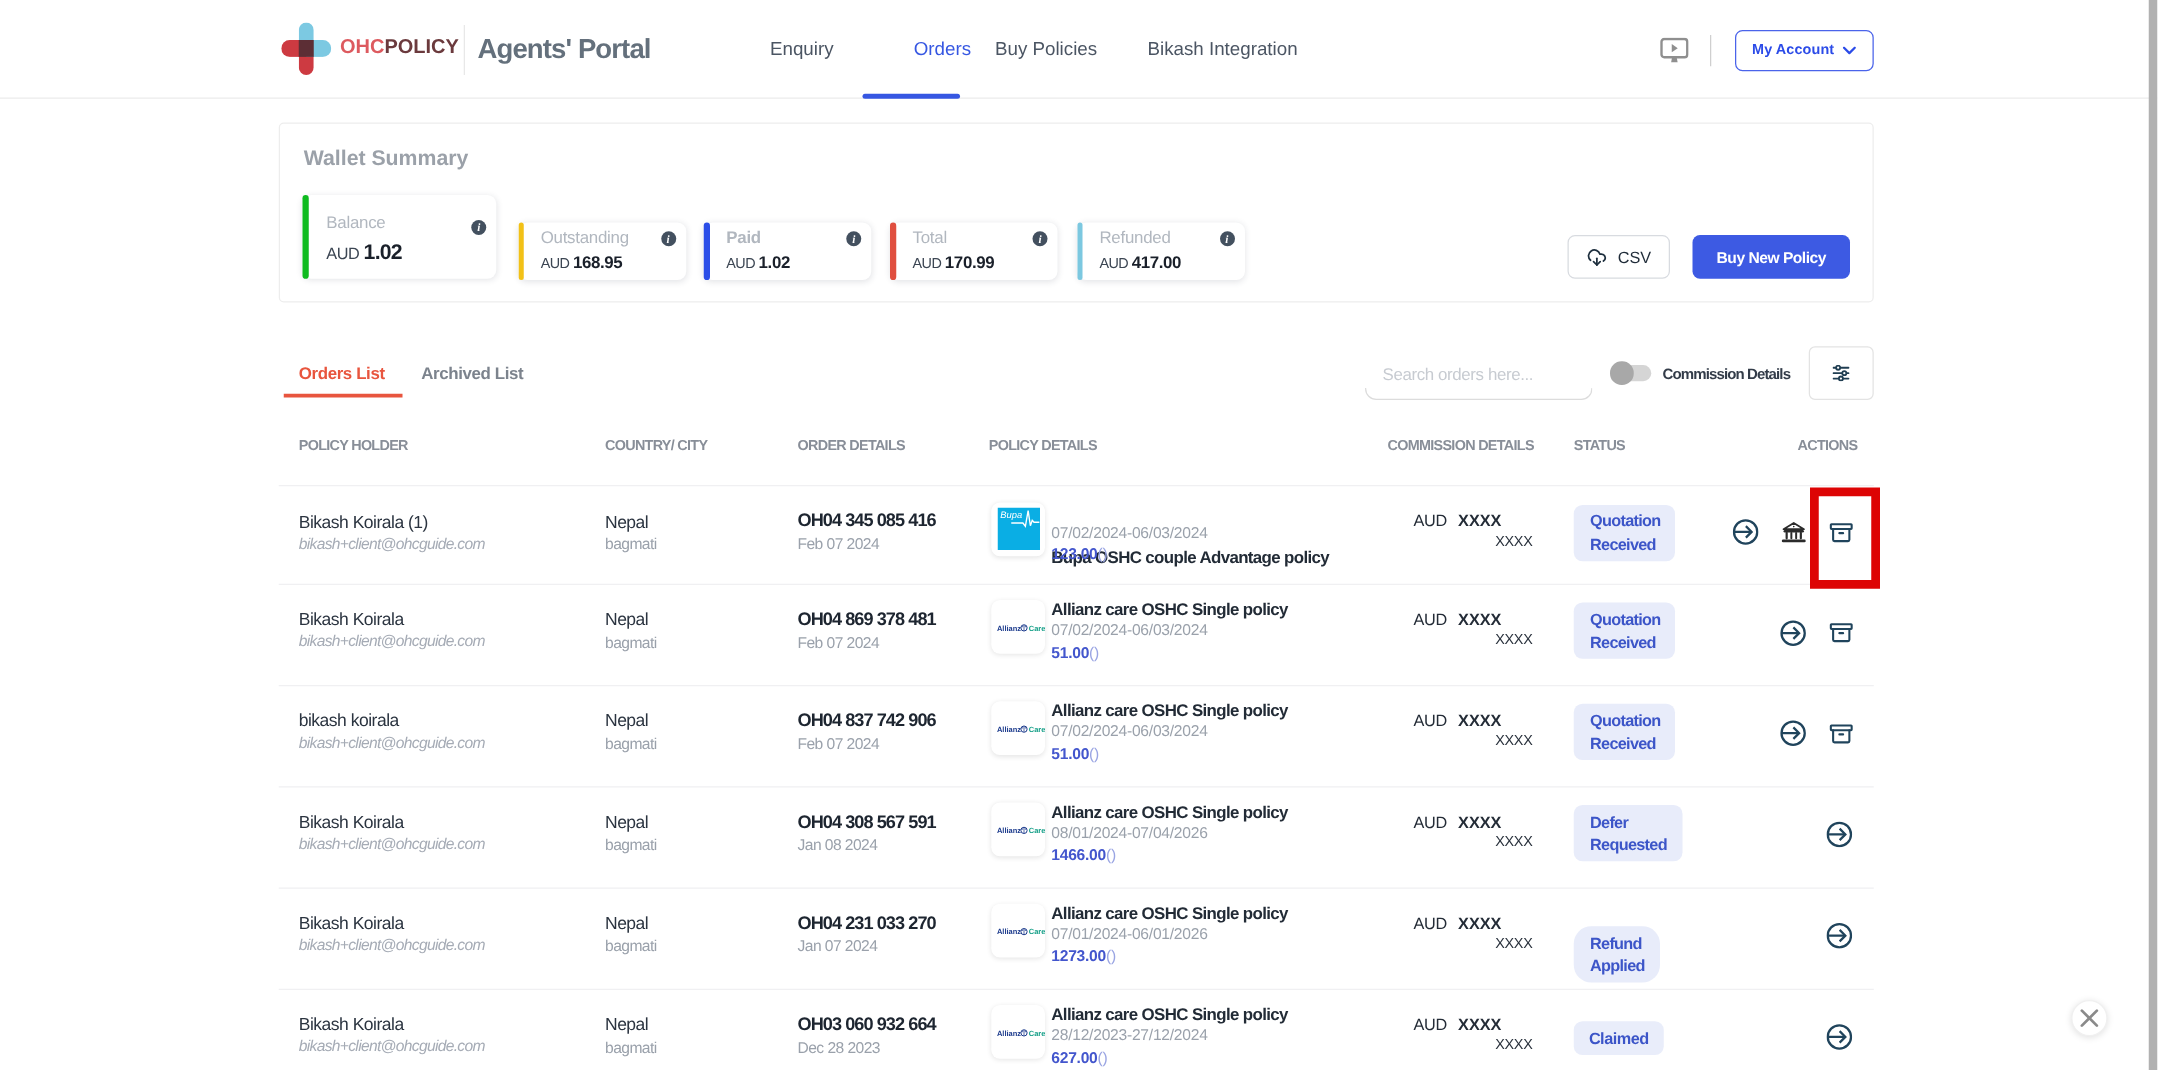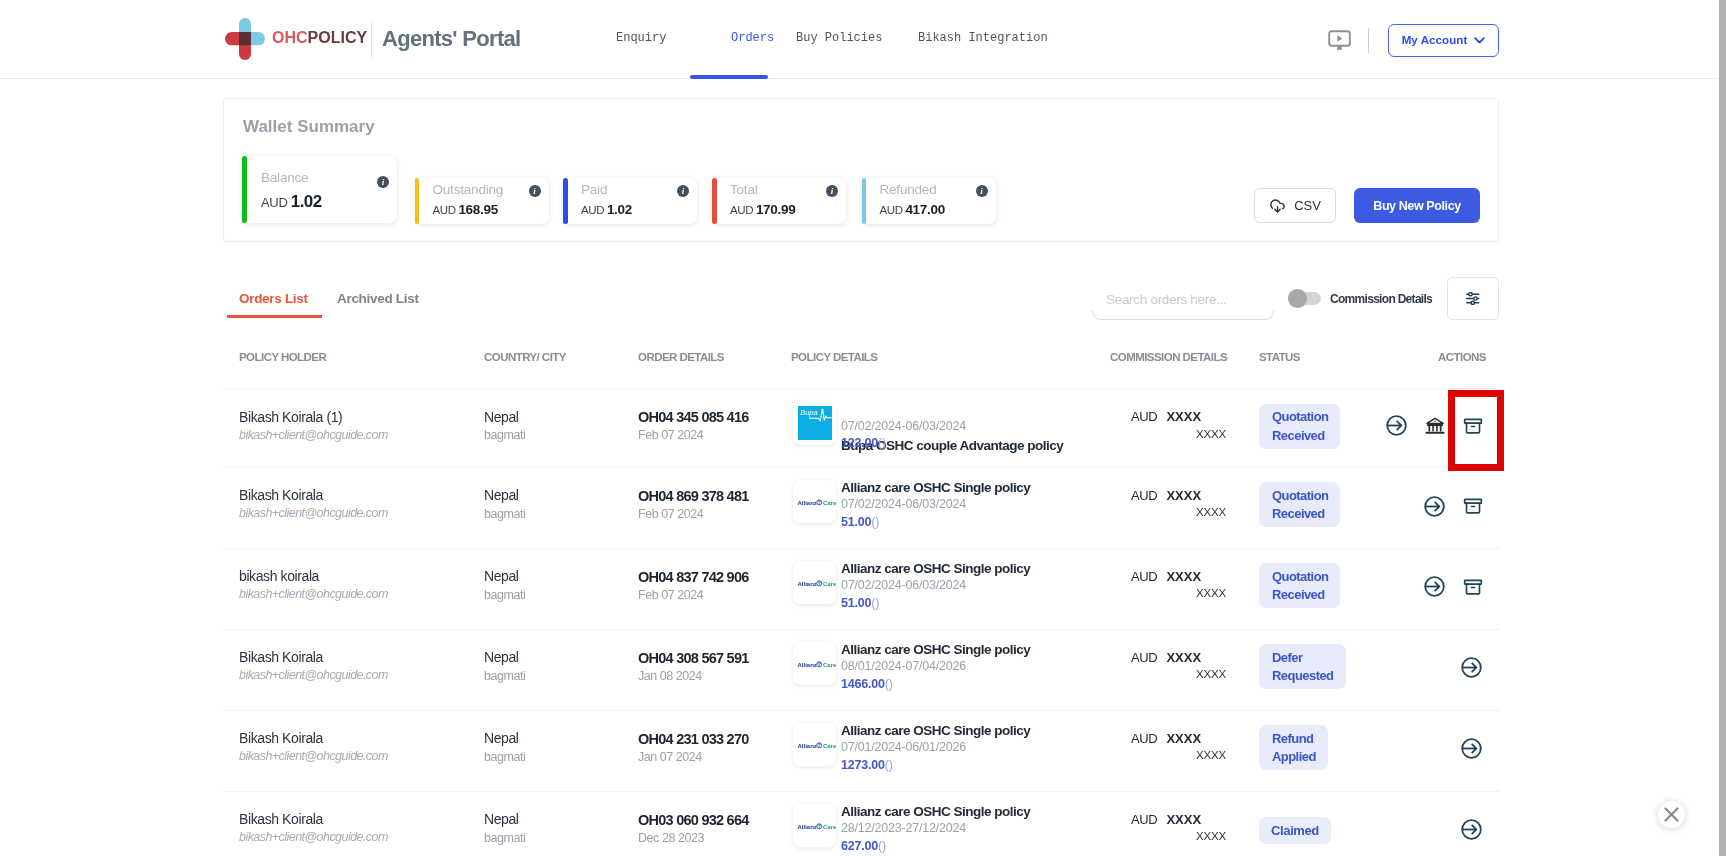--- a/index.html
+++ b/index.html
@@ -1,20 +1,20 @@
 <!DOCTYPE html>
 <html><head>
 <meta charset="utf-8">
 <style>
 * { margin:0; padding:0; box-sizing:border-box; }
 html,body { width:1726px; height:856px; }
 body { position:relative; overflow:hidden; background:#fff; font-family:"Liberation Sans",sans-serif; }
 .abs { position:absolute; line-height:1; }
 .hdr { position:absolute; left:0; top:0; width:1726px; height:79px; background:#fff; border-bottom:1px solid #ececec; }
-.navlink { position:absolute; top:32px; font-size:12px; color:#4b5563; line-height:1;font-family:Liberation Mono, monospace; }
+.navlink { position:absolute; top:32px; font-size:15px; color:#4b5563; line-height:1; }
 .navlink.act { color:#3657e2; }
 .underline-nav { position:absolute; left:690px; top:75px; width:78px; height:4px; background:#3657e2; border-radius:2px; }
 .myacct { position:absolute; left:1388px; top:23.5px; width:111px; height:33px; border:1.6px solid #4a63ea; border-radius:6px; color:#2b4be8; font-size:11.5px; font-weight:700; display:flex; align-items:center; justify-content:center; gap:7px; background:#fff; letter-spacing:0.1px; }
 .vsep { position:absolute; background:#d9d9d9; width:1px; }
 .wallet { position:absolute; left:223px; top:98px; width:1276px; height:144px; background:#fff; border:1px solid #ededed; border-radius:4px; }
 .wtitle { position:absolute; left:243px; top:118px; font-size:17px; font-weight:700; color:#9ba1a9; line-height:1; }
 .scard { position:absolute; background:#fff; border-radius:7px; box-shadow:0 1px 5px rgba(40,50,70,0.13); }
 .sbar { position:absolute; left:0px; top:0px; bottom:0px; width:4.5px; border-radius:4px; }
 .slabel { position:absolute; font-size:13.5px; color:#b1b7bf; line-height:1; letter-spacing:-0.2px; }
 .saud { font-size:11.5px; color:#3c4653; letter-spacing:-0.4px; }
@@ -103,21 +103,21 @@
     <div class="abs" style="left:19px;top:37px;font-size:17px;"><span class="saud" style="font-size:13px;letter-spacing:-0.3px;">AUD </span><span class="sval" style="font-size:17px;letter-spacing:-0.6px;">1.02</span></div>
   </div>
 <div class="scard" style="left:414.5px;top:178px;width:134px;height:46px;">
     <div class="sbar" style="background:#f2c117;"></div>
     <div class="slabel" style="left:18px;top:5px;">Outstanding</div>
     <div class="info" style="right:8px;top:7px;">i</div>
     <div class="abs" style="left:18px;top:25px;font-size:13.5px;"><span class="saud">AUD </span><span class="sval">168.95</span></div>
   </div>
 <div class="scard" style="left:563px;top:178px;width:134px;height:46px;">
     <div class="sbar" style="background:#2b4ee8;"></div>
-    <div class="slabel" style="left:18px;top:5px;">Paid</div>
+    <div class="slabel" style="left:18px;top:5px;font-weight:bold;">Paid</div>
     <div class="info" style="right:8px;top:7px;">i</div>
     <div class="abs" style="left:18px;top:25px;font-size:13.5px;"><span class="saud">AUD </span><span class="sval">1.02</span></div>
   </div>
 <div class="scard" style="left:712px;top:178px;width:134px;height:46px;">
     <div class="sbar" style="background:#e04f3f;"></div>
     <div class="slabel" style="left:18px;top:5px;">Total</div>
     <div class="info" style="right:8px;top:7px;">i</div>
     <div class="abs" style="left:18px;top:25px;font-size:13.5px;"><span class="saud">AUD </span><span class="sval">170.99</span></div>
   </div>
 <div class="scard" style="left:861.5px;top:178px;width:134px;height:46px;">
@@ -301,21 +301,21 @@
 <circle cx="25.2" cy="21.3" r="2.5" fill="none" stroke="#1b3a8c" stroke-width="0.8"></circle>
 <path d="M25.2 19.2 v4.2 M24.1 19.7 v1.1 M26.3 19.7 v1.1" stroke="#1b3a8c" stroke-width="0.6" fill="none"></path>
 <text x="29" y="23.5" font-family="Liberation Sans" font-weight="700" font-size="6" fill="#18a089">Care</text>
 </svg>
   </div>
 <div class="pname" style="left:841px;top:724.0px;">Allianz care OSHC Single policy</div>
 <div class="pdate" style="left:841px;top:741.0px;">07/01/2024-06/01/2026</div>
 <div class="price" style="left:841px;top:758.5px;">1273.00<span>()</span></div>
 <div class="audline1" style="top:731.5px;">AUD<b>XXXX</b></div>
 <div class="audline2" style="top:750.0px;">XXXX</div>
-<div class="badge" style="top:725.0px;height:45px;">Refund<br>Applied</div>
+<div class="badge" style="top:741px;height:45px;border-radius:14px;">Refund<br>Applied</div>
 <svg width="21" height="21" viewBox="0 0 21 21" style="position:absolute;left:1460.5px;top:738.0px" fill="none" stroke="#20445c" stroke-width="1.8">
 <circle cx="10.5" cy="10.5" r="9.3"></circle>
 <line x1="1.2" y1="10.5" x2="15.2" y2="10.5"></line>
 <path d="M10.7 5.9 L15.3 10.5 L10.7 15.1"></path>
 </svg>
 <div class="sep" style="top:790.5px;"></div>
 <div class="nm" style="left:239px;top:812.0px;">Bikash Koirala</div>
 <div class="em" style="left:239px;top:831.0px;">bikash+client@ohcguide.com</div>
 <div class="nm" style="left:484px;top:812.0px;">Nepal</div>
 <div class="gry" style="left:484px;top:831.5px;">bagmati</div>

